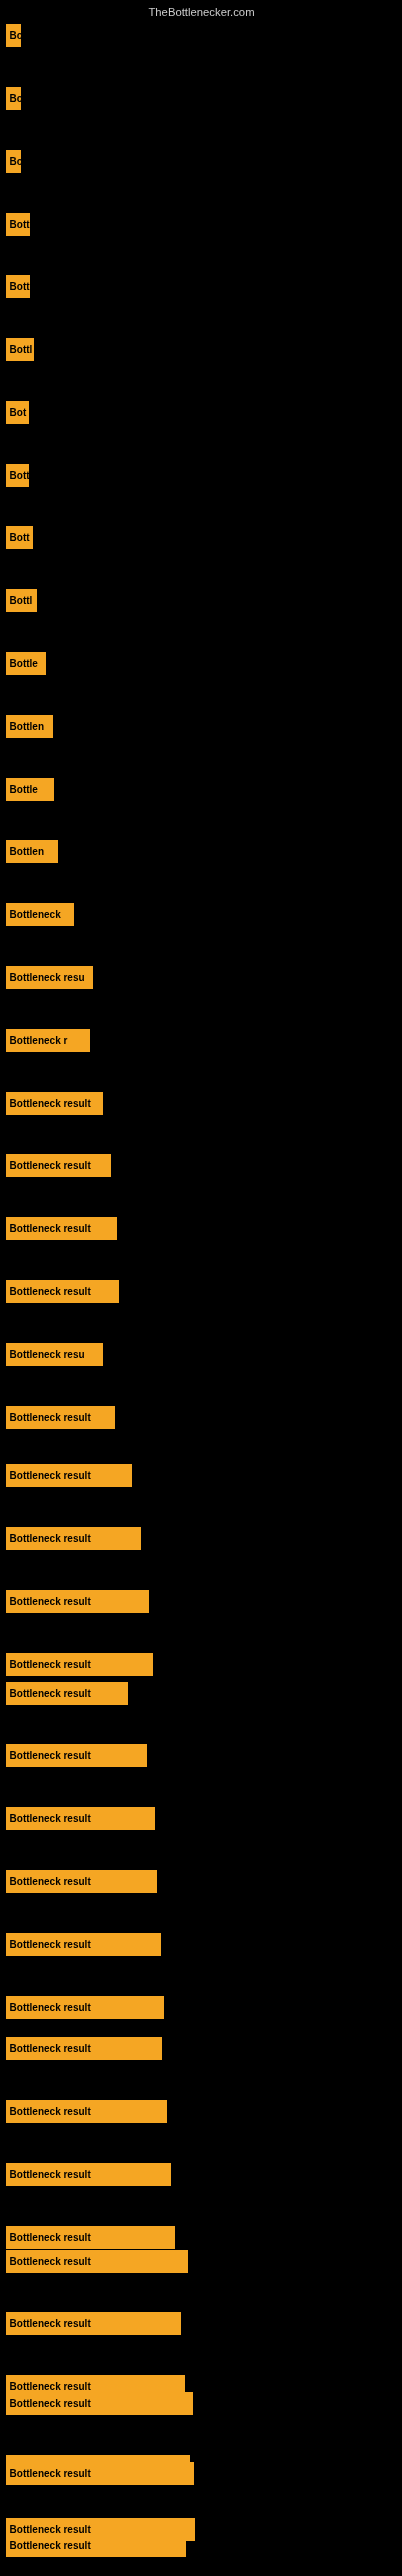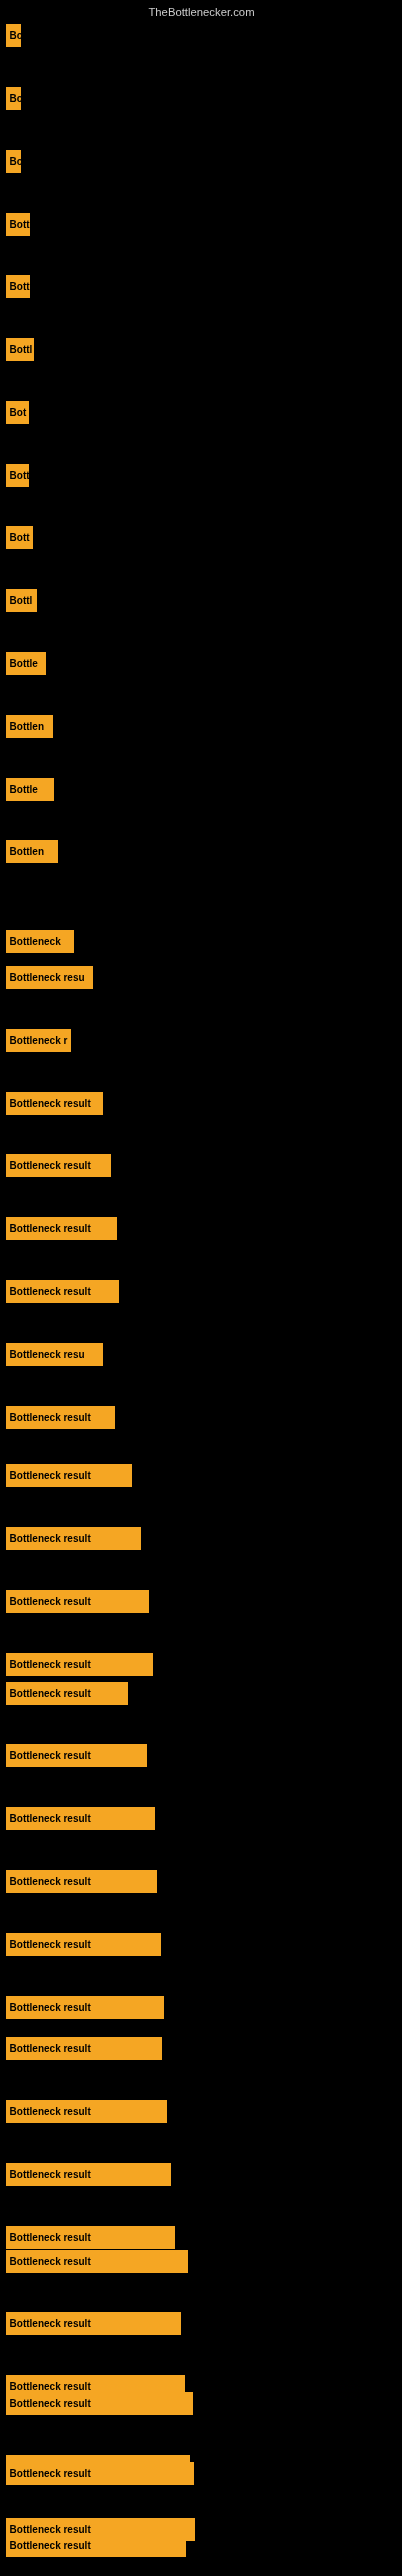--- a/index.html
+++ b/index.html
@@ -112,32 +112,32 @@
     <div class="bar-container" style="top: 778px;">
       <div class="bar" style="width: 48px;">
         <span class="bar-label">Bottle</span>
       </div>
     </div>
     <div class="bar-container" style="top: 840px;">
       <div class="bar" style="width: 52px;">
         <span class="bar-label">Bottlen</span>
       </div>
     </div>
-    <div class="bar-container" style="top: 930px;">
+    <div class="bar-container" style="top: 903px;">
       <div class="bar" style="width: 68px;">
         <span class="bar-label">Bottleneck</span>
       </div>
     </div>
     <div class="bar-container" style="top: 966px;">
       <div class="bar" style="width: 87px;">
         <span class="bar-label">Bottleneck resu</span>
       </div>
     </div>
     <div class="bar-container" style="top: 1029px;">
-      <div class="bar" style="width: 65px;">
+      <div class="bar" style="width: 84px;">
         <span class="bar-label">Bottleneck r</span>
       </div>
     </div>
     <div class="bar-container" style="top: 1092px;">
       <div class="bar" style="width: 97px;">
         <span class="bar-label">Bottleneck result</span>
       </div>
     </div>
     <div class="bar-container" style="top: 1154px;">
       <div class="bar" style="width: 105px;">

